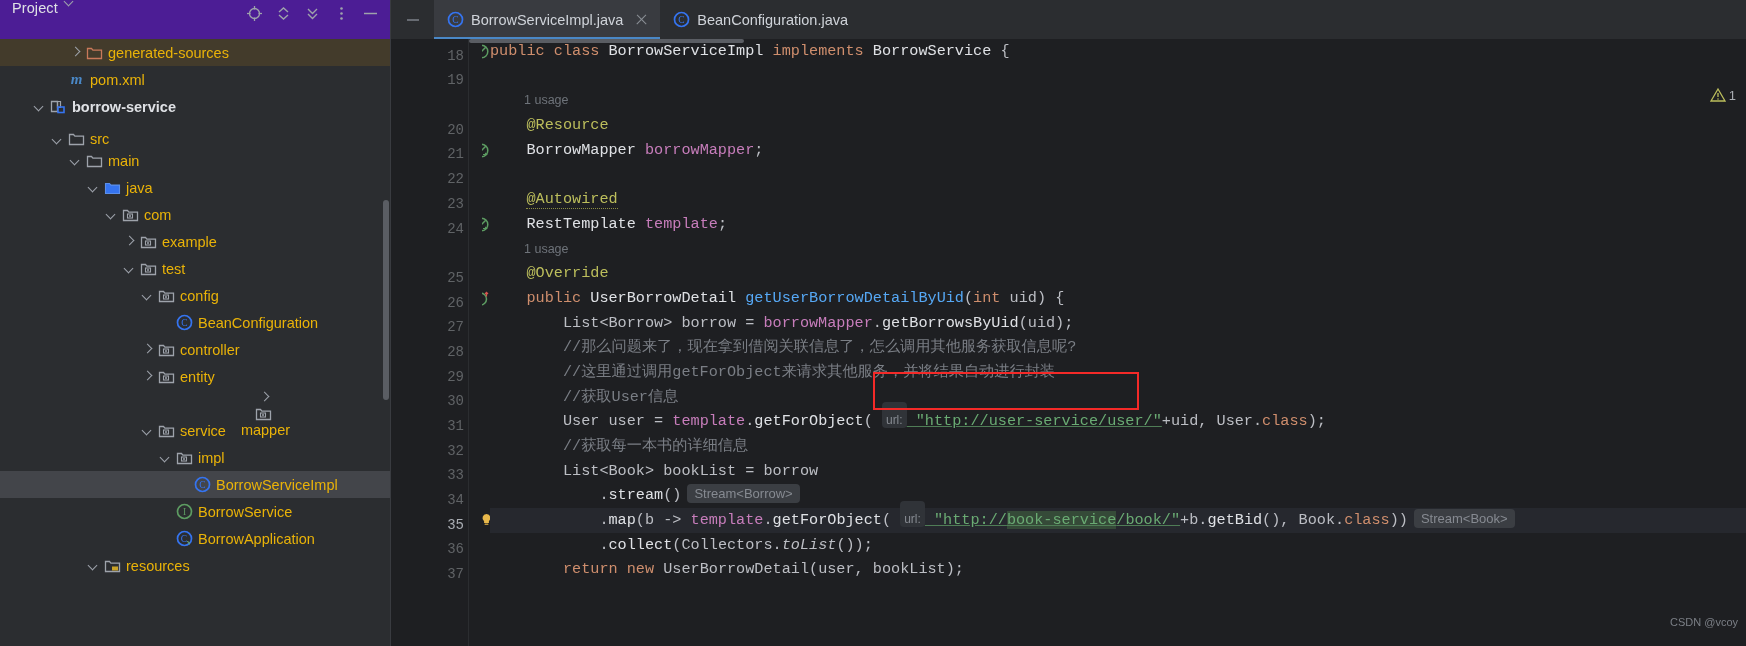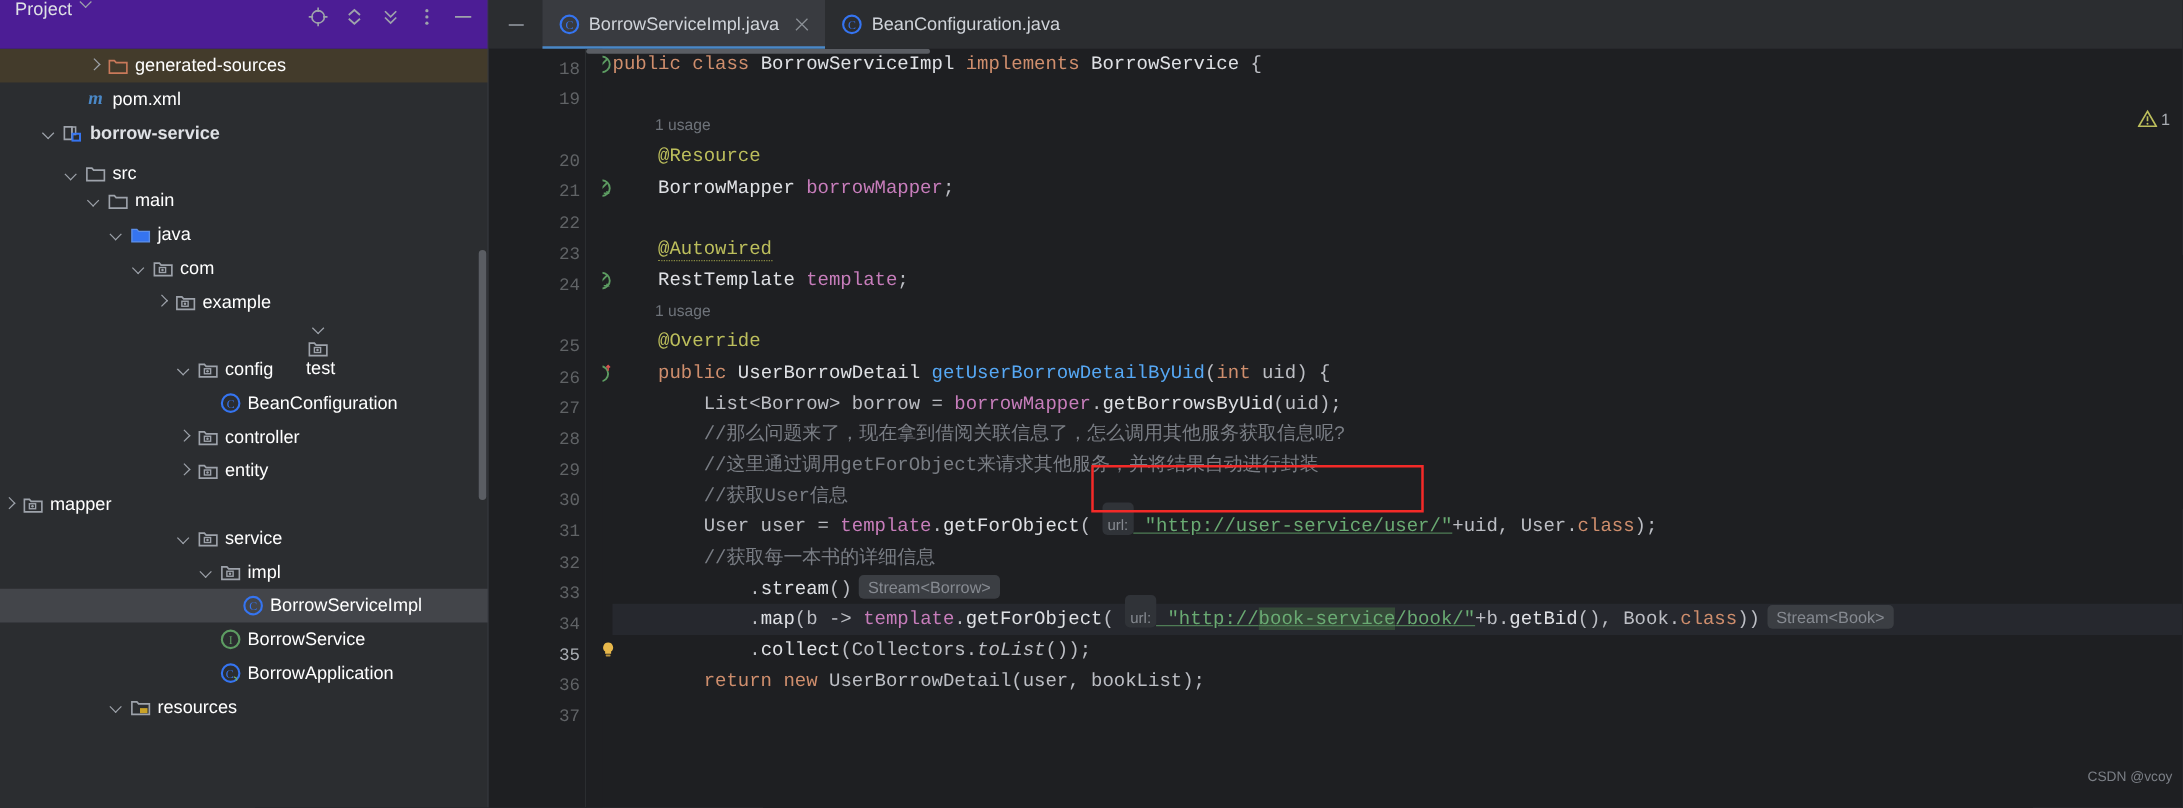--- a/index.html
+++ b/index.html
@@ -75,21 +75,21 @@
     content: ""; position: absolute; left: 4px; top: 3px;
     width: 6px; height: 6px;
     border-right: 1.4px solid #9ea3ab; border-bottom: 1.4px solid #9ea3ab;
     transform: rotate(-45deg);
   }
   .tree-icon {
     width: 17px; height: 17px; flex: 0 0 17px;
     margin-right: 5px; position: relative;
   }
   .tree-icon svg { display:block; }
-  .tree-label { color: #ffffff; }
+  .tree-label { color: #eab308; }
   .tree-label.bold { font-weight: bold; color: #dfe1e5; }
 
   
   #panel-scrollbar {
     position: absolute; right: 2px; top: 200px;
     width: 6px; height: 200px;
     background: #5a5d63; border-radius: 3px;
   }
   #panel-divider {
     position: absolute; right: 0; top: 0; width: 1px; height: 646px;
@@ -357,21 +357,21 @@
           <span class="twisty right"></span>
           <span class="tree-icon">
             <svg width="17" height="17" viewBox="0 0 17 17">
               <path d="M1.5 4.5 h4 l1.4 1.6 h8.6 v8.4 h-14 z" fill="none" stroke="#9ea3ab" stroke-width="1.3"></path>
                 <rect x="5.5" y="8" width="5" height="4" fill="none" stroke="#9ea3ab" stroke-width="1.1"></rect>
                 <circle cx="8" cy="10" r="1" fill="#9ea3ab"></circle>
             </svg>
           </span>
           <span class="tree-label">example</span>
         </div>
-        <div class="tree-row" style="padding-left: 122px; flex-direction: column;">
+        <div class="tree-row" style="padding-left: 122px;">
           <span class="twisty down"></span>
           <span class="tree-icon">
             <svg width="17" height="17" viewBox="0 0 17 17">
               <path d="M1.5 4.5 h4 l1.4 1.6 h8.6 v8.4 h-14 z" fill="none" stroke="#9ea3ab" stroke-width="1.3"></path>
                 <rect x="5.5" y="8" width="5" height="4" fill="none" stroke="#9ea3ab" stroke-width="1.1"></rect>
                 <circle cx="8" cy="10" r="1" fill="#9ea3ab"></circle>
             </svg>
           </span>
           <span class="tree-label">test</span>
         </div>
@@ -411,21 +411,21 @@
           <span class="twisty right"></span>
           <span class="tree-icon">
             <svg width="17" height="17" viewBox="0 0 17 17">
               <path d="M1.5 4.5 h4 l1.4 1.6 h8.6 v8.4 h-14 z" fill="none" stroke="#9ea3ab" stroke-width="1.3"></path>
                 <rect x="5.5" y="8" width="5" height="4" fill="none" stroke="#9ea3ab" stroke-width="1.1"></rect>
                 <circle cx="8" cy="10" r="1" fill="#9ea3ab"></circle>
             </svg>
           </span>
           <span class="tree-label">entity</span>
         </div>
-        <div class="tree-row" style="">
+        <div class="tree-row" style="padding-left: 140px; flex-direction: column;">
           <span class="twisty right"></span>
           <span class="tree-icon">
             <svg width="17" height="17" viewBox="0 0 17 17">
               <path d="M1.5 4.5 h4 l1.4 1.6 h8.6 v8.4 h-14 z" fill="none" stroke="#9ea3ab" stroke-width="1.3"></path>
                 <rect x="5.5" y="8" width="5" height="4" fill="none" stroke="#9ea3ab" stroke-width="1.1"></rect>
                 <circle cx="8" cy="10" r="1" fill="#9ea3ab"></circle>
             </svg>
           </span>
           <span class="tree-label">mapper</span>
         </div>
@@ -622,20 +622,21 @@
           <div class="cline">&nbsp;&nbsp;&nbsp;&nbsp;<span class="cls">RestTemplate </span><span class="fld">template</span><span class="pl">;</span></div>
           <div class="usage-hint">1 usage</div>
           <div class="cline">&nbsp;&nbsp;&nbsp;&nbsp;<span class="ann">@Override</span></div>
           <div class="cline">&nbsp;&nbsp;&nbsp;&nbsp;<span class="kw">public </span><span class="cls">UserBorrowDetail </span><span class="mth">getUserBorrowDetailByUid</span><span class="pl">(</span><span class="kw">int</span><span class="pl"> uid) {</span></div>
           <div class="cline">&nbsp;&nbsp;&nbsp;&nbsp;&nbsp;&nbsp;&nbsp;&nbsp;<span class="pl">List&lt;Borrow&gt; borrow = </span><span class="fld">borrowMapper</span><span class="pl">.</span><span class="mthy">getBorrowsByUid</span><span class="pl">(uid);</span></div>
           <div class="cline">&nbsp;&nbsp;&nbsp;&nbsp;&nbsp;&nbsp;&nbsp;&nbsp;<span class="cmt">//那么问题来了，现在拿到借阅关联信息了，怎么调用其他服务获取信息呢?</span></div>
           <div class="cline">&nbsp;&nbsp;&nbsp;&nbsp;&nbsp;&nbsp;&nbsp;&nbsp;<span class="cmt">//这里通过调用getForObject来请求其他服务，并将结果自动进行封装</span></div>
           <div class="cline">&nbsp;&nbsp;&nbsp;&nbsp;&nbsp;&nbsp;&nbsp;&nbsp;<span class="cmt">//获取User信息</span></div>
           <div class="cline">&nbsp;&nbsp;&nbsp;&nbsp;&nbsp;&nbsp;&nbsp;&nbsp;<span class="pl">User user = </span><span class="fld">template</span><span class="pl">.</span><span class="mthy">getForObject</span><span class="pl">( </span><span class="inlay-param">url:</span><span class="strl"> "http://user-service/user/"</span><span class="pl">+uid, User.</span><span class="kw">class</span><span class="pl">);</span></div>
           <div class="cline">&nbsp;&nbsp;&nbsp;&nbsp;&nbsp;&nbsp;&nbsp;&nbsp;<span class="cmt">//获取每一本书的详细信息</span></div>
+          <div class="cline">&nbsp;&nbsp;&nbsp;&nbsp;&nbsp;&nbsp;&nbsp;&nbsp;<span class="pl">List&lt;Book&gt; bookList = borrow</span></div>
           <div class="cline">&nbsp;&nbsp;&nbsp;&nbsp;&nbsp;&nbsp;&nbsp;&nbsp;&nbsp;&nbsp;&nbsp;&nbsp;<span class="pl">.</span><span class="mthy">stream</span><span class="pl">()</span><span class="inlay-type">Stream&lt;Borrow&gt;</span></div>
           <div class="cline curline">&nbsp;&nbsp;&nbsp;&nbsp;&nbsp;&nbsp;&nbsp;&nbsp;&nbsp;&nbsp;&nbsp;&nbsp;<span class="pl">.</span><span class="mthy">map</span><span class="pl">(b -&gt; </span><span class="fld">template</span><span class="pl">.</span><span class="mthy">getForObject</span><span class="pl">( </span><span class="inlay-param">url:</span><span class="strl"> "http://</span><span class="strl sel-hl">book-service</span><span class="strl">/book/"</span><span class="pl">+b.</span><span class="mthy">getBid</span><span class="pl">(), Book.</span><span class="kw">class</span><span class="pl">))</span><span class="inlay-type">Stream&lt;Book&gt;</span></div>
           <div class="cline">&nbsp;&nbsp;&nbsp;&nbsp;&nbsp;&nbsp;&nbsp;&nbsp;&nbsp;&nbsp;&nbsp;&nbsp;<span class="pl">.</span><span class="mthy">collect</span><span class="pl">(Collectors.</span><span class="stat">toList</span><span class="pl">());</span></div>
           <div class="cline">&nbsp;&nbsp;&nbsp;&nbsp;&nbsp;&nbsp;&nbsp;&nbsp;<span class="kw">return </span><span class="kw">new </span><span class="pl">UserBorrowDetail(user, bookList);</span></div>
         </div>
 
       <div id="editor-scrollbar-h"></div>
 
       <div id="inspect-widget">
         <svg width="16" height="16" viewBox="0 0 16 16">

